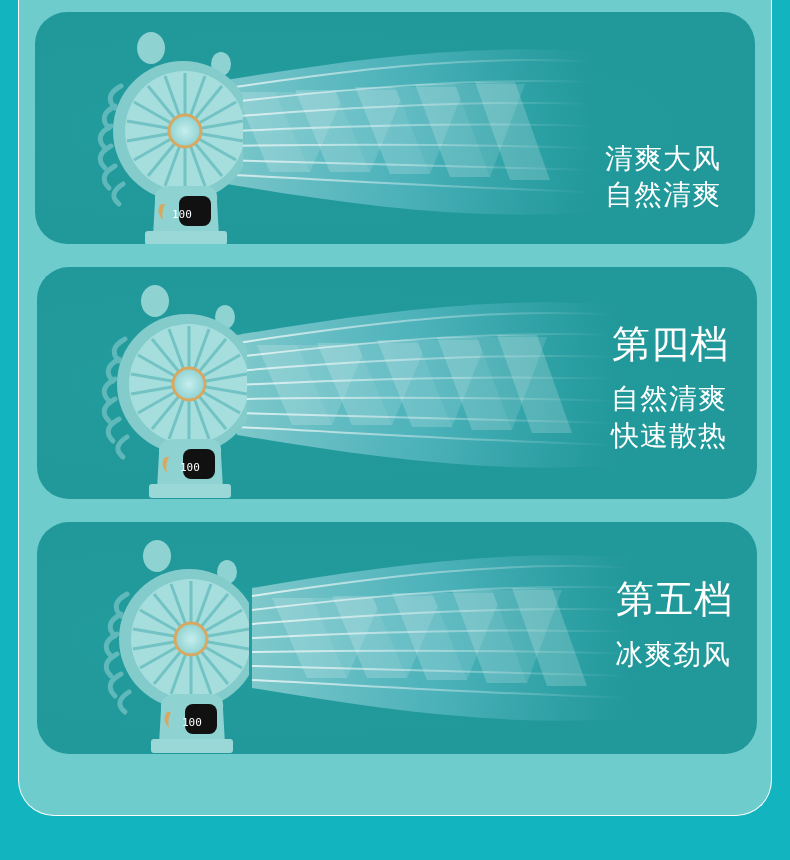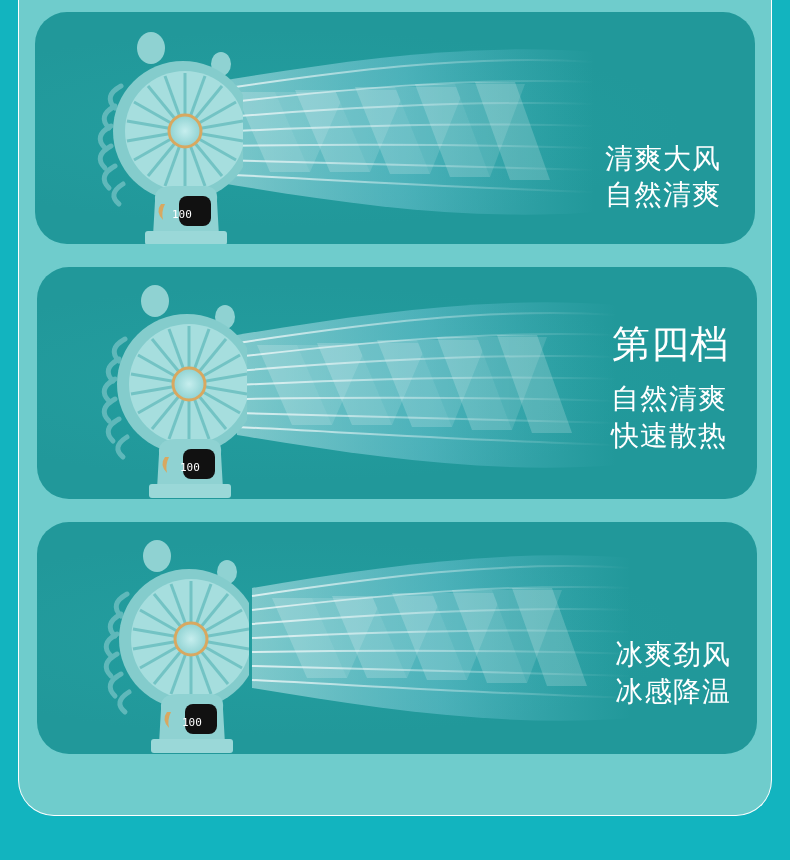--- a/index.html
+++ b/index.html
@@ -180,15 +180,15 @@
 
 <div class="card" style="left:37px; top:522px; width:720px; height:232px;">
   <div class="glow"></div>
   <svg class="wind" viewBox="0 0 380 180" style="left:195px;top:26px;width:420px;">
       <use href="#windShape"></use>
     </svg>
   <svg class="fan" viewBox="0 0 150 220" style="left:62px; top:12px;">
       <use href="#fanShape"></use>
     </svg>
   <span style="position:absolute;left:145px;top:194px;color:#fff;font-size:11px;font-family:'DejaVu Sans Mono',monospace;">100</span>
+  <div class="title" style="right:24px; top:52px;">第五档</div>
   <div class="sub" style="right:26px; top:114px;">冰爽劲风</div>
-  <div class="sub" style="right:26px; top:151px;">冰感降温</div>
 </div>
 
 </body></html>

